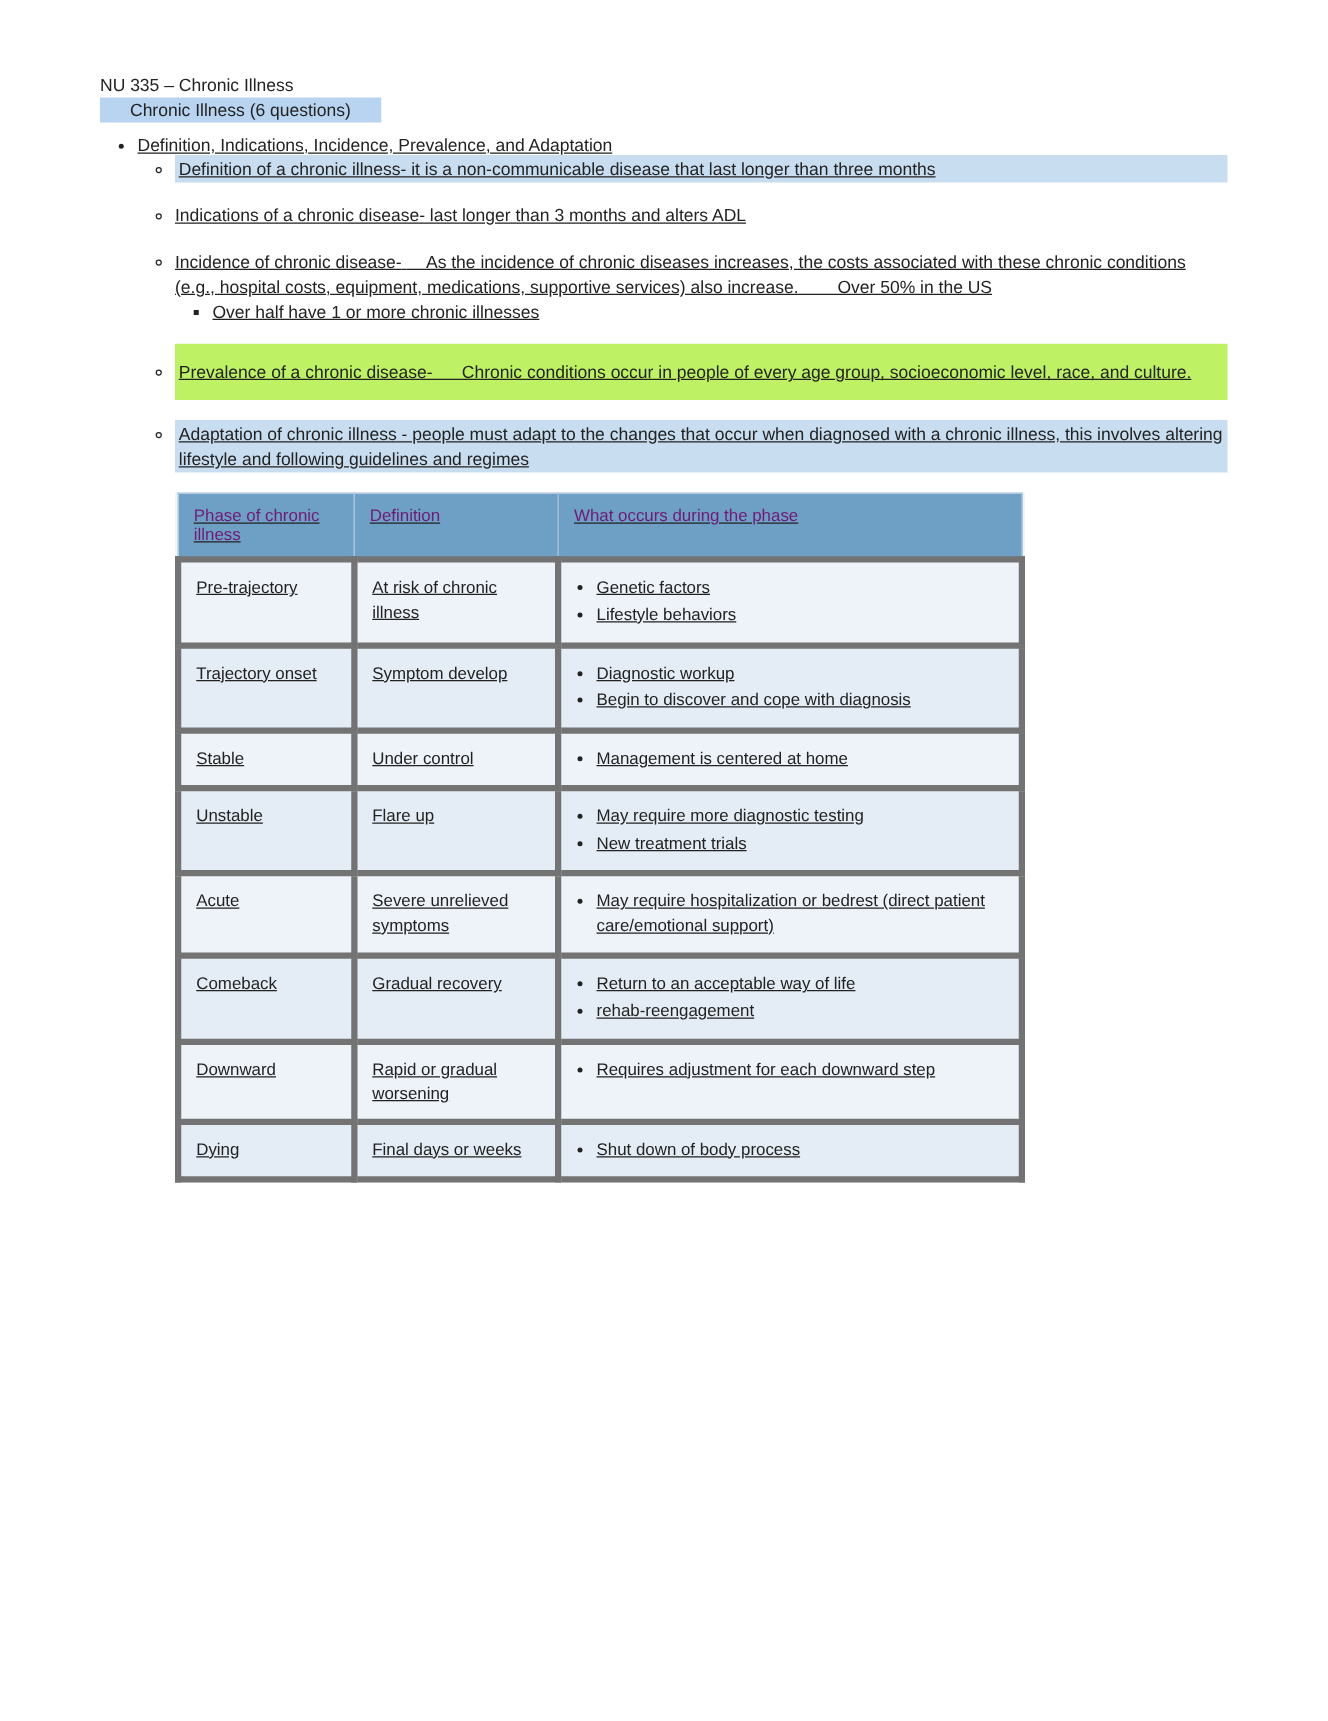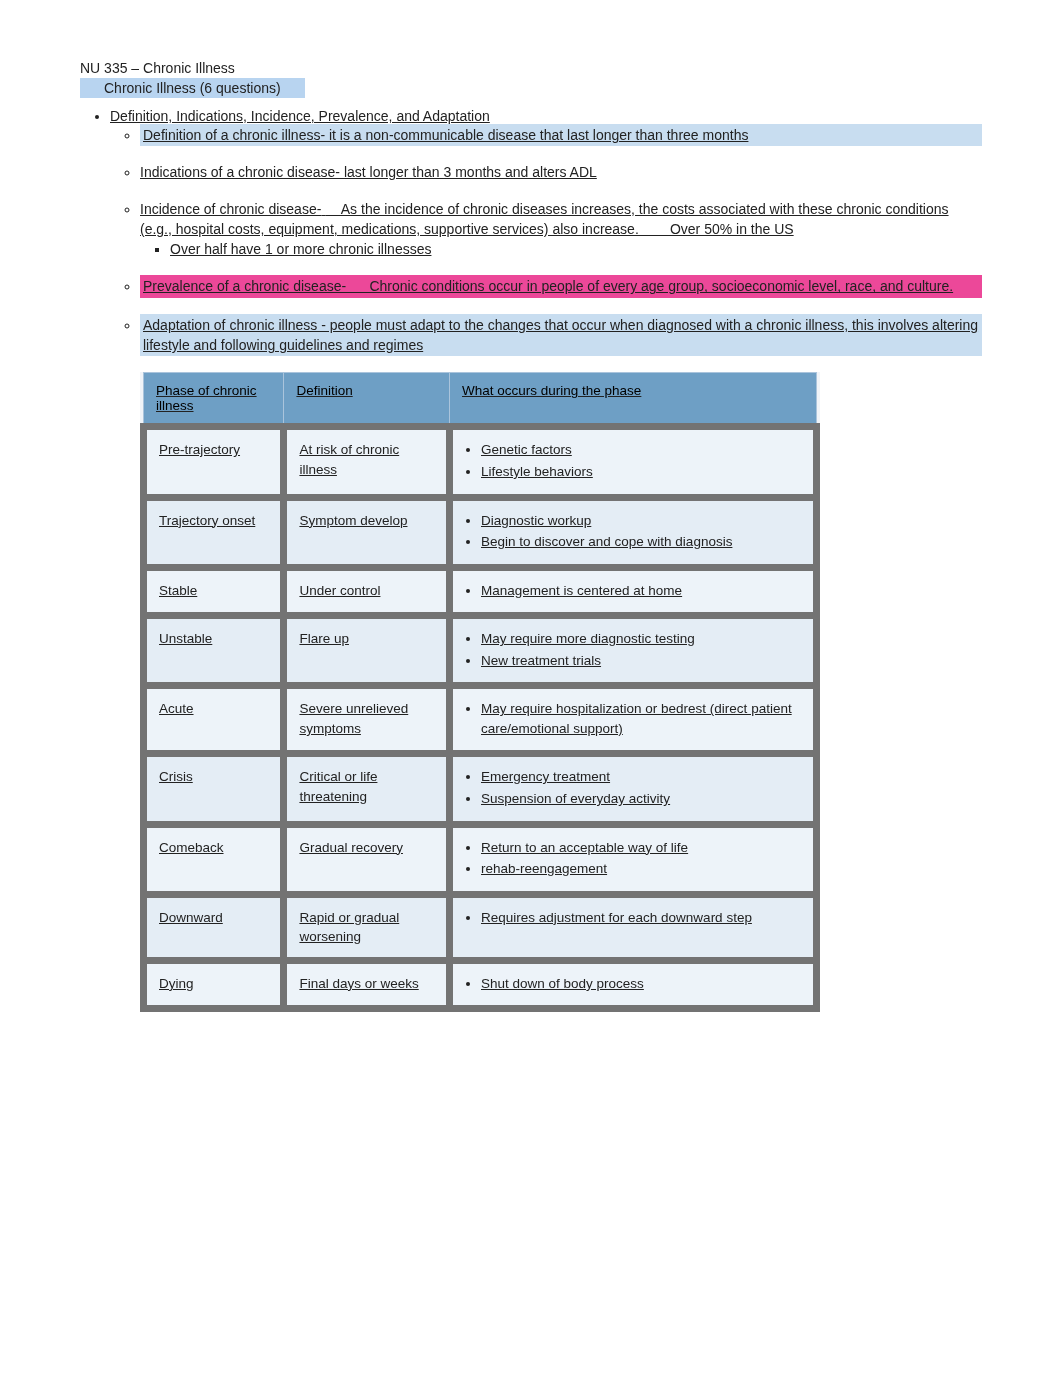--- a/index.html
+++ b/index.html
@@ -71,21 +71,21 @@
 
     .phase-table {
       border-collapse: collapse;
       width: 680px;
       font-size: 13.5px;
       background: #f0f4f8;
     }
 
     .phase-table thead tr {
       background-color: #6e9fc5;
-      color: #000000;
+      color: #701a75;
     }
 
     .phase-table thead th {
       padding: 10px 12px;
       text-align: left;
       font-weight: normal;
       vertical-align: top;
       border: 1px solid #aac4dc;
     }
 
@@ -93,21 +93,21 @@
       background-color: #edf3f9;
     }
 
     .phase-table tbody tr:nth-child(even) {
       background-color: #e4edf5;
     }
 
     .phase-table tbody td {
       padding: 10px 12px;
       vertical-align: top;
-      border: 7px solid #737373;
+      border: 5px solid #737373;
       line-height: 1.45;
     }
 
     .phase-table td ul {
       list-style-type: disc;
       margin-left: 16px;
     }
 
     .phase-table td ul li {
       margin-bottom: 2px;
@@ -140,21 +140,21 @@
       </li>
 
       <li>
         <span>Incidence of chronic disease-</span>
         <span>&nbsp;&nbsp;&nbsp;&nbsp;As the incidence of chronic diseases increases, the costs associated with these chronic conditions (e.g., hospital costs, equipment, medications, supportive services) also increase.&nbsp;&nbsp;&nbsp;&nbsp;&nbsp;&nbsp;&nbsp;&nbsp;Over 50% in the US</span>
         <ul class="square-list">
           <li>Over half have 1 or more chronic illnesses</li>
         </ul>
       </li>
 
-      <li style="background-color:#ec4899; padding: 1px 3px;">
+      <li style="background-color:#bef264; padding: 12px 3px;">
         <span>Prevalence of a chronic disease-&nbsp;&nbsp;&nbsp;&nbsp;&nbsp;&nbsp;Chronic conditions occur in people of every age group, socioeconomic level, race, and culture.</span>
       </li>
 
       <li style="background-color:#c8ddf0; padding: 1px 3px;">
         <span>Adaptation of chronic illness - people must adapt to the changes that occur when diagnosed with a chronic illness, this involves altering lifestyle and following guidelines and regimes</span>
       </li>
 
     </ul>
 
     
@@ -210,30 +210,20 @@
             <tr>
               <td>Acute</td>
               <td>Severe unrelieved symptoms</td>
               <td>
                 <ul>
                   <li>May require hospitalization or bedrest (direct patient care/emotional support)</li>
                 </ul>
               </td>
             </tr>
             <tr>
-              <td>Crisis</td>
-              <td>Critical or life threatening</td>
-              <td>
-                <ul>
-                  <li>Emergency treatment</li>
-                  <li>Suspension of everyday activity</li>
-                </ul>
-              </td>
-            </tr>
-            <tr>
               <td>Comeback</td>
               <td>Gradual recovery</td>
               <td>
                 <ul>
                   <li>Return to an acceptable way of life</li>
                   <li>rehab-reengagement</li>
                 </ul>
               </td>
             </tr>
             <tr>

